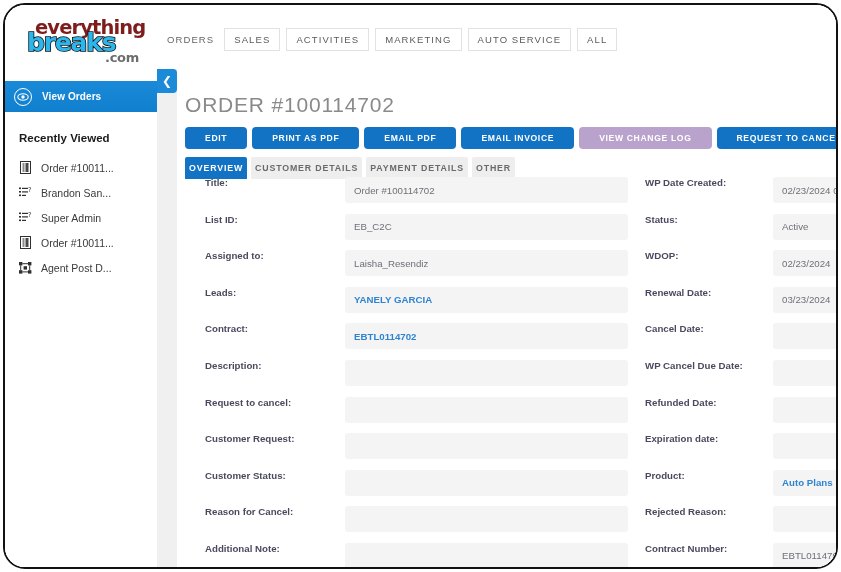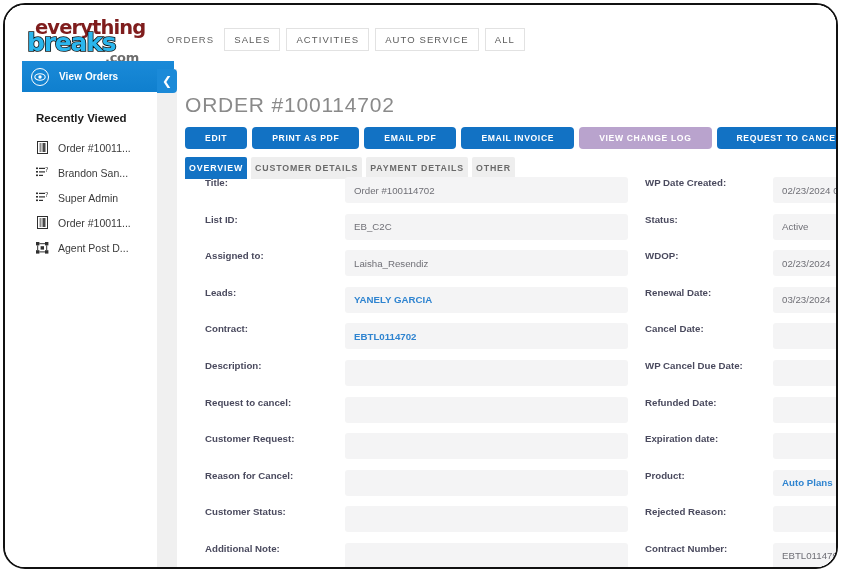--- a/index.html
+++ b/index.html
@@ -97,25 +97,24 @@
     padding: 5px 9px;
     border: 1px solid #e2e2e2;
     background: #ffffff;
     white-space: nowrap;
     font-family: "Liberation Sans", sans-serif;
   }
 
   
   #sidebar {
     position: absolute;
-    left: 0; top: 56px;
+    left: 0; top: 76px;
     width: 152px;
     bottom: 0;
     background: #ffffff;
-    margin-left: 17px;
   }
   #sidebar-header {
     position: relative;
     height: 31px;
     background: linear-gradient(#1a8ad8, #0f7fce);
     display: flex;
     align-items: center;
     padding-left: 9px;
     width: 152px;
   }
@@ -308,20 +307,21 @@
       <div id="logo">
         <span class="logo-ev">everything</span>
         <span class="logo-br">breaks</span>
         <span class="logo-com">.com</span>
       </div>
 
       <nav id="mainnav">
         <div class="nav-plain">ORDERS</div>
         <div class="nav-box">SALES</div>
         <div class="nav-box">ACTIVITIES</div>
+        <div class="nav-box">MARKETING</div>
         <div class="nav-box">AUTO SERVICE</div>
         <div class="nav-box">ALL</div>
       </nav>
     </div>
 
     <aside id="sidebar">
 
       <div id="sidebar-header">
         <span class="eye-icon">
           <svg width="12" height="8" viewBox="0 0 12 8">
@@ -469,26 +469,26 @@
             <div class="f-label">Request to cancel:</div>
             <div class="f-value"></div>
           </div>
 
           <div class="f-row">
             <div class="f-label">Customer Request:</div>
             <div class="f-value"></div>
           </div>
 
           <div class="f-row">
+            <div class="f-label">Customer Status:</div>
+            <div class="f-value"></div>
+          </div>
+
+          <div class="f-row">
             <div class="f-label">Reason for Cancel:</div>
-            <div class="f-value"></div>
-          </div>
-
-          <div class="f-row">
-            <div class="f-label">Customer Status:</div>
             <div class="f-value"></div>
           </div>
 
           <div class="f-row">
             <div class="f-label">Additional Note:</div>
             <div class="f-value"></div>
           </div>
 
         </div>
 

